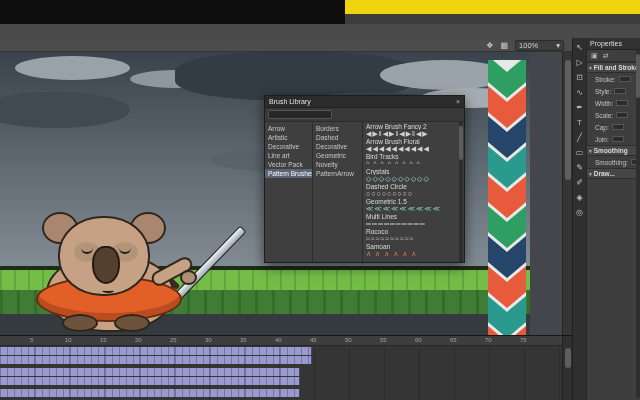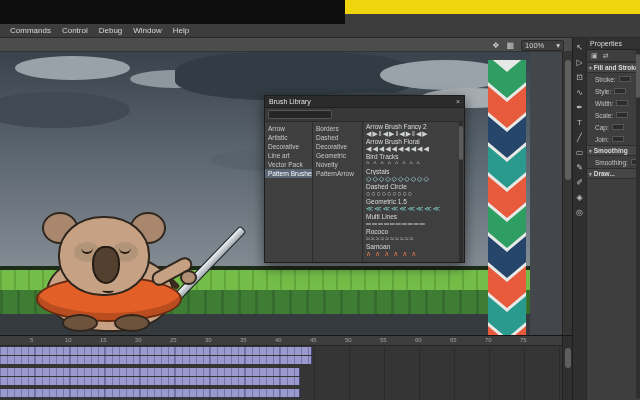--- a/index.html
+++ b/index.html
@@ -12,21 +12,21 @@
   .yellow-bar { left:345px; top:0; width:295px; height:14px; background:#efd40e; }
   .menubar-fill { left:345px; top:14px; width:295px; height:10px; background:#3d3d3d; }
   .menubar { left:0; top:24px; width:640px; height:14px; background:#3d3d3d; border-bottom:1px solid #292929;
              display:flex; align-items:center; gap:11px; padding-left:10px; font-size:8px; color:#d8d8d8; }
   .menu-item { cursor:default; }
 
   
   .editbar { left:0; top:38px; width:572px; height:14px; background:#4c4c4c; border-bottom:1px solid #333; }
   .editbar-icons { position:absolute; right:8px; top:0; height:14px; display:flex; align-items:center; gap:7px;
                    font-size:8px; color:#cfcfcf; }
-  .zoom-ctrl { display:flex; align-items:center; gap:12px; font-size:7.5px; background:#3e3e3e;
+  .zoom-ctrl { display:flex; align-items:center; gap:18px; font-size:7.5px; background:#3e3e3e;
                border:1px solid #2a2a2a; padding:0 3px; height:11px; border-radius:2px; }
 
   
   .sky { left:0; top:52px; width:530px; height:283px; overflow:hidden;
          background:linear-gradient(180deg,#3a434b 0%, #5b656d 35%, #7d868e 70%, #9aa1a7 100%); }
   .cloud { position:absolute; border-radius:50%; }
   .pasteboard-right { left:530px; top:52px; width:32px; height:283px; background:#43474b; }
   .stage-vscroll { left:562px; top:52px; width:10px; height:283px; background:#353535; border-left:1px solid #242424; }
   .stage-vscroll .thumb { position:absolute; left:2px; top:8px; width:6px; height:120px; background:#5f5f5f; border-radius:3px; }
 
@@ -121,27 +121,20 @@
   .tl-vscroll .thumb { position:absolute; left:2px; top:12px; width:6px; height:20px; background:#5e5e5e; border-radius:3px; }
 </style>
 </head>
 <body>
 
 <div id="app">
 
   <div class="abs titlebar"></div>
   <div class="abs yellow-bar"></div>
   <div class="abs menubar-fill"></div>
-  <nav class="abs menubar" id="menubar">
-      <span class="menu-item">Commands</span>
-      <span class="menu-item">Control</span>
-      <span class="menu-item">Debug</span>
-      <span class="menu-item">Window</span>
-      <span class="menu-item">Help</span>
-    </nav>
 
   <div class="abs editbar">
     <div class="editbar-icons" id="editbar-icons">
         <span class="eb-icon">❖</span>
         <span class="eb-icon">▦</span>
         <span class="zoom-ctrl">
           <span>100%</span>
           <span>▾</span>
         </span>
       </div>

